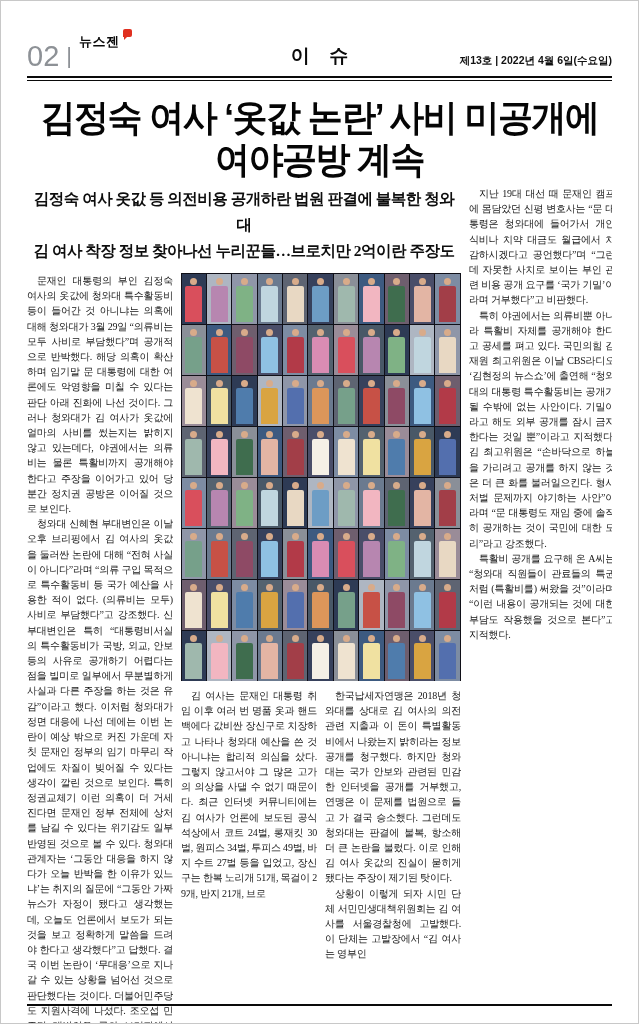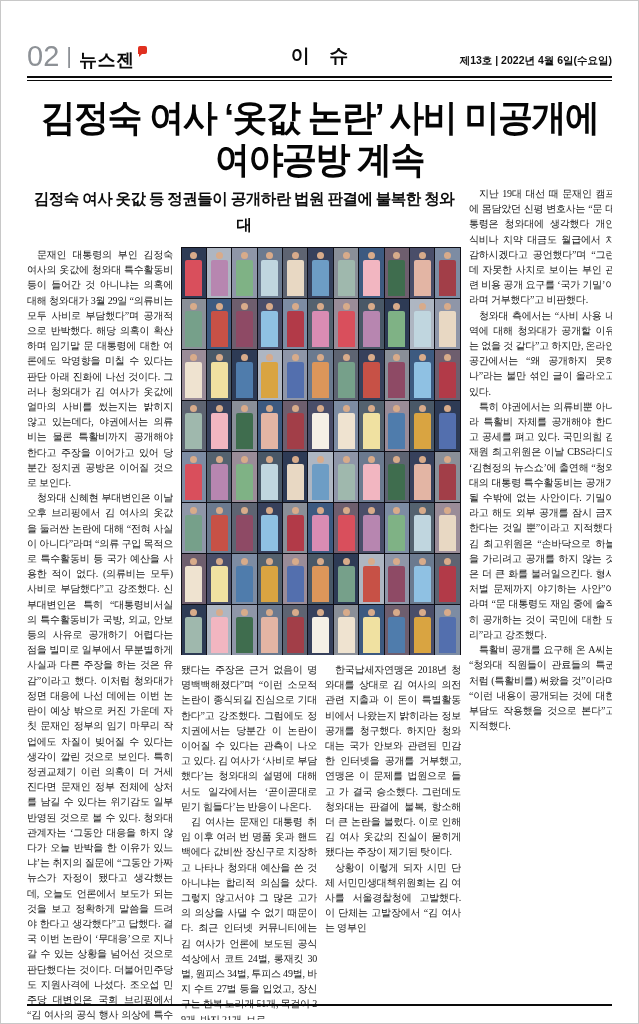--- a/index.html
+++ b/index.html
@@ -22,23 +22,23 @@
     display:flex; align-items:flex-end;
     padding-top:36px; height:34px;
   }
   .page-num {
     font-family:"Liberation Sans","DejaVu Sans",sans-serif;
     font-weight:400; font-size:29px; line-height:29px; color:#8d9196;
   }
   .mast-divider { color:#8d9196; font-size:22px; margin:0 7px 2px 7px; font-family:"Liberation Sans",sans-serif; }
   .brand {
     position:relative;
-    font-family:Liberation Sans, sans-serif;
-    font-weight:900; font-size:18px; line-height:20px; color:#0a0a0a;
-    letter-spacing:0.5px; padding-right:13px; margin-bottom:1px;
+    font-family:Liberation Mono, monospace;
+    font-weight:900; font-size:13px; line-height:20px; color:#0a0a0a;
+    letter-spacing:0.5px; padding-right:13px; margin-bottom:18px;
   }
   .brand-mark {
     position:absolute; right:0; top:-4px;
     width:9px; height:8px; background:#e03020;
     border-radius:2px 2px 2px 0;
   }
   .brand-mark::after {
     content:""; position:absolute; left:1px; bottom:-3px;
     border-left:3px solid #e03020; border-bottom:3px solid transparent;
   }
@@ -144,21 +144,22 @@
     <span class="issue-info">제13호 | 2022년 4월 6일(수요일)</span>
   </div>
   <div class="double-rule"></div>
 
   <h1 class="headline">김정숙 여사 ‘옷값 논란’ 사비 미공개에 여야공방 계속</h1>
 
   <div class="body-wrap">
 
     <div class="main-area">
       <div class="subheads">
-        <div>김정숙 여사 옷값 등 정권들이 공개하란 법원 판결에 불복한 청와대</div>
+        <div>김정숙 여사 옷값 등 의전비용 공개하란 법원 판결에 불복한 청와대</div>
+        <div>김 여사 착장 정보 찾아나선 누리꾼들…브로치만 2억이란 주장도</div>
       </div>
 
       <div class="main-body">
 
         <div class="col1 bodytext">
           <p>문재인 대통령의 부인 김정숙 여사의 옷값에 청와대 특수활동비 등이 들어간 것 아니냐는 의혹에 대해 청와대가 3월 29일 “의류비는 모두 사비로 부담했다”며 공개적으로 반박했다. 해당 의혹이 확산하며 임기말 문 대통령에 대한 여론에도 악영향을 미칠 수 있다는 판단 아래 진화에 나선 것이다. 그러나 청와대가 김 여사가 옷값에 얼마의 사비를 썼는지는 밝히지 않고 있는데다, 야권에서는 의류비는 물론 특활비까지 공개해야 한다고 주장을 이어가고 있어 당분간 정치권 공방은 이어질 것으로 보인다.</p>
           <p>청와대 신혜현 부대변인은 이날 오후 브리핑에서 김 여사의 옷값을 둘러싼 논란에 대해 “전혀 사실이 아니다”라며 “의류 구입 목적으로 특수활동비 등 국가 예산을 사용한 적이 없다. (의류비는 모두) 사비로 부담했다”고 강조했다. 신 부대변인은 특히 “대통령비서실의 특수활동비가 국방, 외교, 안보 등의 사유로 공개하기 어렵다는 점을 빌미로 일부에서 무분별하게 사실과 다른 주장을 하는 것은 유감”이라고 했다. 이처럼 청와대가 정면 대응에 나선 데에는 이번 논란이 예상 밖으로 커진 가운데 자칫 문재인 정부의 임기 마무리 작업에도 차질이 빚어질 수 있다는 생각이 깔린 것으로 보인다. 특히 정권교체기 이런 의혹이 더 거세진다면 문재인 정부 전체에 상처를 남길 수 있다는 위기감도 일부 반영된 것으로 볼 수 있다. 청와대 관계자는 ‘그동안 대응을 하지 않다가 오늘 반박을 한 이유가 있느냐’는 취지의 질문에 “그동안 가짜뉴스가 자정이 됐다고 생각했는데, 오늘도 언론에서 보도가 되는 것을 보고 정확하게 말씀을 드려야 한다고 생각했다”고 답했다. 결국 이번 논란이 ‘무대응’으로 지나갈 수 있는 상황을 넘어선 것으로 판단했다는 것이다. 더불어민주당도 지원사격에 나섰다. 조오섭 민주당 대변인은 국회 브리핑에서 “김 여사의 공식 행사 의상에 특수활동비가 사용</p>
         </div>
 
         <div class="photo-stack">
@@ -512,34 +513,32 @@
                 <div class="ph-body" style="background: rgb(217, 164, 65);"></div>
               </div>
               <div class="ph-cell" style="background: rgb(125, 140, 163);">
                 <div class="ph-head" style="background: rgb(216, 171, 138);"></div>
                 <div class="ph-body" style="background: rgb(83, 111, 174);"></div>
               </div>
             </div>
 
           <div class="mid-cols bodytext">
             <div class="col">
-              <p class="cont">됐다는 주장은 근거 없음이 명명백백해졌다”며 “이런 소모적 논란이 종식되길 진심으로 기대한다”고 강조했다. 그럼에도 정치권에서는 당분간 이 논란이 이어질 수 있다는 관측이 나오고 있다. 김 여사가 ‘사비로 부담했다’는 청와대의 설명에 대해서도 일각에서는 ‘곧이곧대로 믿기 힘들다’는 반응이 나온다.</p>
               <p>김 여사는 문재인 대통령 취임 이후 여러 번 명품 옷과 핸드백에다 값비싼 장신구로 치장하고 나타나 청와대 예산을 쓴 것 아니냐는 합리적 의심을 샀다. 그렇지 않고서야 그 많은 고가의 의상을 사댈 수 없기 때문이다. 최근 인터넷 커뮤니티에는 김 여사가 언론에 보도된 공식 석상에서 코트 24벌, 롱재킷 30벌, 원피스 34벌, 투피스 49벌, 바지 수트 27벌 등을 입었고, 장신구는 한복 노리개 51개, 목걸이 29개, 반지 21개, 브로</p>
             </div>
             <div class="col">
               <p>한국납세자연맹은 2018년 청와대를 상대로 김 여사의 의전 관련 지출과 이 돈이 특별활동비에서 나왔는지 밝히라는 정보공개를 청구했다. 하지만 청와대는 국가 안보와 관련된 민감한 인터넷을 공개를 거부했고, 연맹은 이 문제를 법원으로 들고 가 결국 승소했다. 그런데도 청와대는 판결에 불복, 항소해 더 큰 논란을 불렀다. 이로 인해 김 여사 옷값의 진실이 묻히게 됐다는 주장이 제기된 탓이다.</p>
               <p>상황이 이렇게 되자 시민 단체 서민민생대책위원회는 김 여사를 서울경찰청에 고발했다. 이 단체는 고발장에서 “김 여사는 영부인</p>
             </div>
           </div>
         </div>
       </div>
     </div>
 
     <div class="right-col bodytext">
-      <p>지난 19대 대선 때 문재인 캠프에 몸담았던 신평 변호사는 “문 대통령은 청와대에 생각했다 개인 식비나 치약 대금도 월급에서 차감하시겠다고 공언했다”며 “그런데 자못한 사치로 보이는 부인 관련 비용 공개 요구를 ‘국가 기밀’이라며 거부했다”고 비판했다.</p>
-      <p>청와대 측에서는 “사비 사용 내역에 대해 청와대가 공개할 이유는 없을 것 같다”고 하지만, 온라인 공간에서는 “왜 공개하지 못하나”라는 불만 섞인 글이 올라오고 있다.</p>
+      <p>지난 19대 대선 때 문재인 캠프에 몸담았던 신평 변호사는 “문 대통령은 청와대에 들어가서 개인 식비나 치약 대금도 월급에서 차감하시겠다고 공언했다”며 “그런데 자못한 사치로 보이는 부인 관련 비용 공개 요구를 ‘국가 기밀’이라며 거부했다”고 비판했다.</p>
       <p>특히 야권에서는 의류비뿐 아니라 특활비 자체를 공개해야 한다고 공세를 펴고 있다. 국민의힘 김재원 최고위원은 이날 CBS라디오 ‘김현정의 뉴스쇼’에 출연해 “청와대의 대통령 특수활동비는 공개가 될 수밖에 없는 사안이다. 기밀이라고 해도 외부 공개를 잠시 금지한다는 것일 뿐”이라고 지적했다. 김 최고위원은 “손바닥으로 하늘을 가리려고 공개를 하지 않는 것은 더 큰 화를 불러일으킨다. 형사처벌 문제까지 야기하는 사안”이라며 “문 대통령도 재임 중에 솔직히 공개하는 것이 국민에 대한 도리”라고 강조했다.</p>
       <p>특활비 공개를 요구해 온 A씨는 “청와대 직원들이 관료들의 특권처럼 (특활비를) 써왔을 것”이라며 “이런 내용이 공개되는 것에 대한 부담도 작용했을 것으로 본다”고 지적했다.</p>
     </div>
   </div>
 
   <div class="bottom-rule"></div>
 </div>
 
 </body></html>

